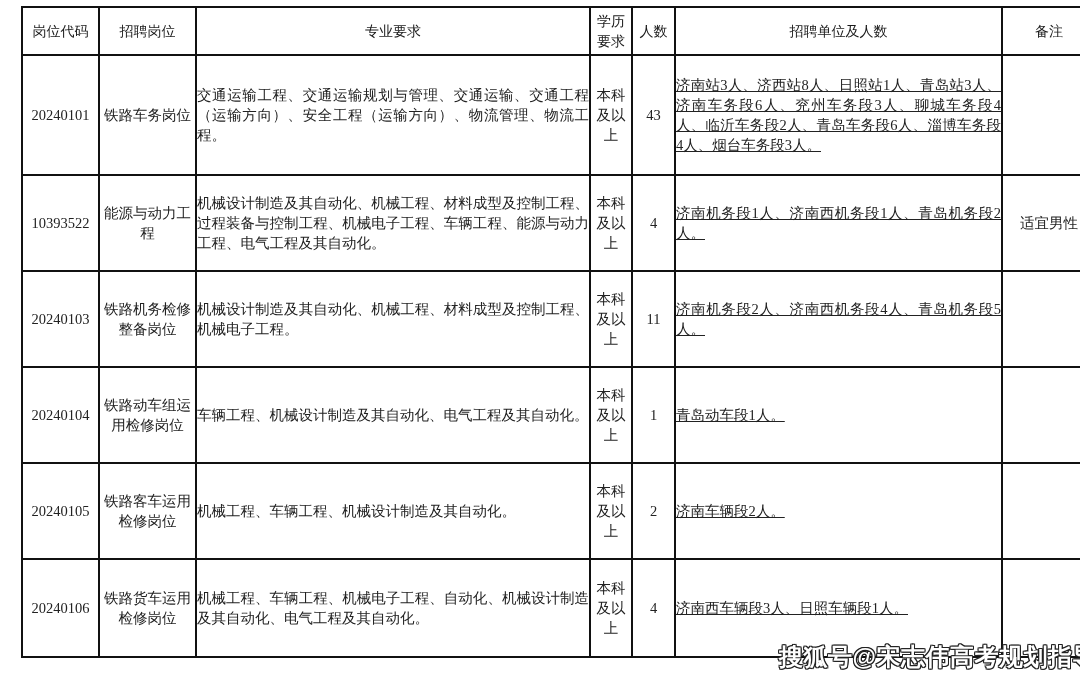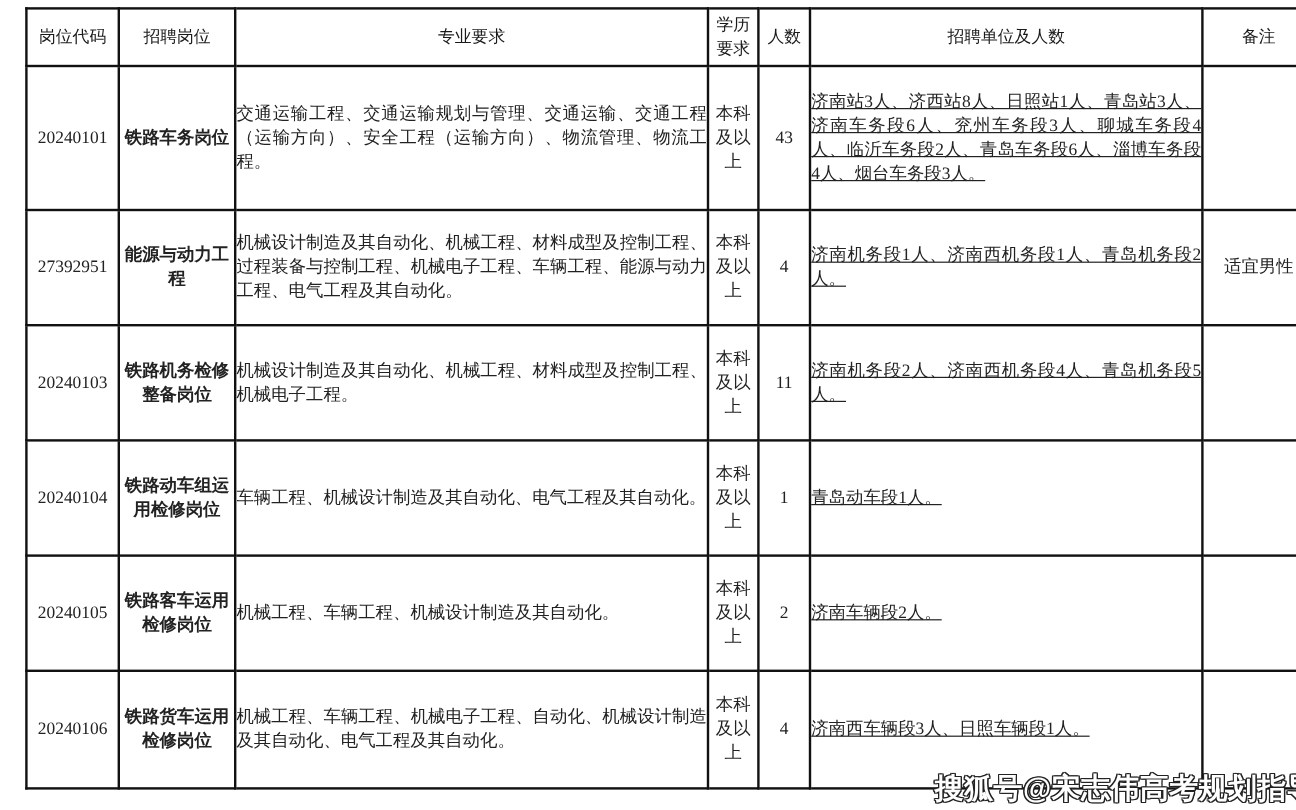--- a/index.html
+++ b/index.html
@@ -33,21 +33,21 @@
     table.recruit th {
       font-family: "DejaVu Sans", "Liberation Sans", sans-serif;
       font-weight: normal;
       font-size: 14px;
       text-align: center;
       height: 46px;
       color: #1a1a1a;
     }
     th.edu-h { line-height: 18px; }
     td.code { text-align: center; font-size: 14.5px; font-family: Liberation Serif, serif; }
-    td.post { text-align: center; padding: 0 1px; font-weight: bold; }
+    td.post { text-align: center; padding: 0 1px; }
     td.major { text-align: justify; padding: 0 4px 0 3px; }
     td.edu { text-align: center; line-height: 21px; border-radius: 17px; }
     td.num { text-align: center; }
     td.units { text-align: justify; padding: 0 10px 0 3px; text-decoration: underline; }
     td.note { text-align: center; }
     tr.r1 td { height: 118px; }
     tr.rn td { height: 94px; }
     tr.rlast td { height: 96px; }
     .watermark {
       position: absolute;
@@ -92,21 +92,21 @@
     <tr class="r1">
       <td class="code">20240101</td>
       <td class="post">铁路车务岗位</td>
       <td class="major">交通运输工程、交通运输规划与管理、交通运输、交通工程（运输方向）、安全工程（运输方向）、物流管理、物流工程。</td>
       <td class="edu">本科及以上</td>
       <td class="num">43</td>
       <td class="units">济南站3人、济西站8人、日照站1人、青岛站3人、济南车务段6人、兖州车务段3人、聊城车务段4人、临沂车务段2人、青岛车务段6人、淄博车务段4人、烟台车务段3人。</td>
       <td class="note"></td>
     </tr>
     <tr class="rn">
-      <td class="code">27392951</td>
+      <td class="code">10393522</td>
       <td class="post">能源与动力工程</td>
       <td class="major">机械设计制造及其自动化、机械工程、材料成型及控制工程、过程装备与控制工程、机械电子工程、车辆工程、能源与动力工程、电气工程及其自动化。</td>
       <td class="edu">本科及以上</td>
       <td class="num">4</td>
       <td class="units">济南机务段1人、济南西机务段1人、青岛机务段2人。</td>
       <td class="note">适宜男性</td>
     </tr>
     <tr class="rn">
       <td class="code">20240103</td>
       <td class="post">铁路机务检修整备岗位</td>

